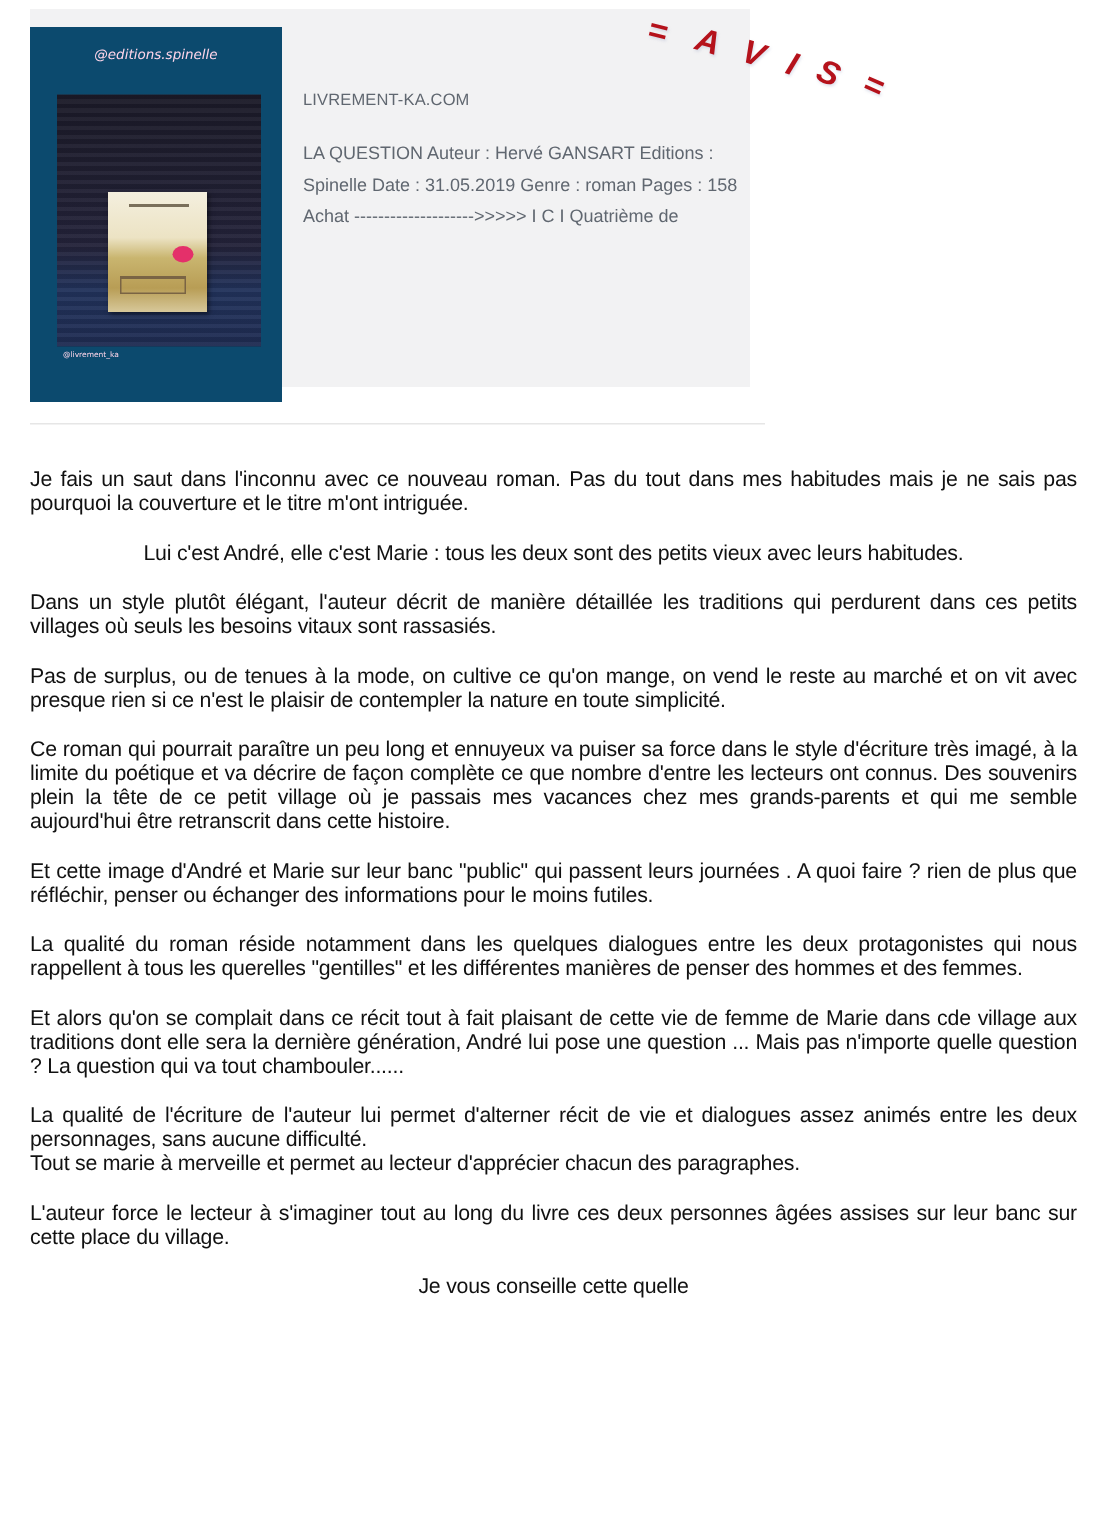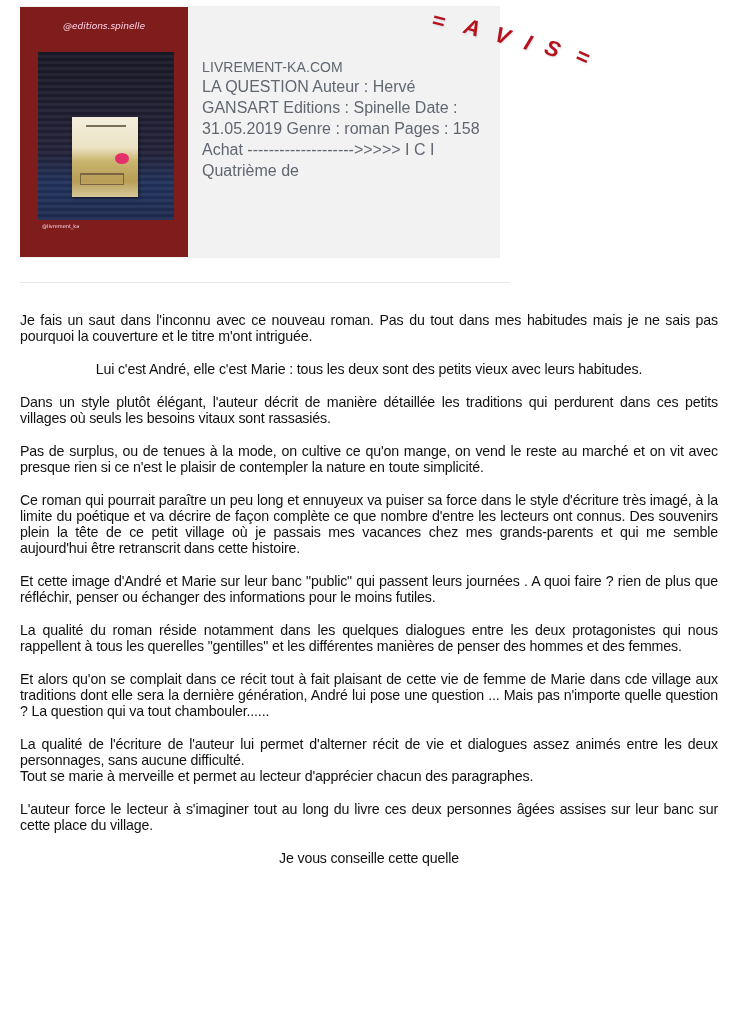--- a/index.html
+++ b/index.html
@@ -20,24 +20,24 @@
       left: 20px;
       top: 6px;
       width: 480px;
       height: 252px;
       background: #f2f2f3;
       display: block;
     }
     .card-thumb {
       position: absolute;
       left: 0;
-      top: 1px;
+      top: 12px;
       width: 168px;
       height: 250px;
-      background: #7f1d1d;
+      background: #0c4a6e;
     }
     .thumb-handle-top {
       position: absolute;
       left: 0;
       width: 168px;
       top: 14px;
       text-align: center;
       color: #ffd6ea;
       font-size: 9px;
       font-style: italic;
@@ -96,37 +96,37 @@
       font-size: 5px;
       font-family: "DejaVu Sans", sans-serif;
     }
     .card-text {
       position: absolute;
       left: 182px;
       top: 52px;
       width: 290px;
     }
     .card-domain {
-      font-size: 14px;
+      font-size: 11px;
       color: #606770;
       line-height: 18px;
       letter-spacing: 0.1px;
     }
     .card-title {
       font-size: 15.5px;
       font-weight: bold;
       color: #1d2129;
       line-height: 21px;
       margin-top: 2px;
     }
     .card-desc {
-      font-size: 16px;
+      font-size: 12px;
       color: #606770;
       line-height: 21px;
-      margin-top: 0;
+      margin-top: 16px;
     }
     .avis-stamp {
       position: absolute;
       left: 432px;
       top: 2px;
       width: 180px;
       height: 60px;
       pointer-events: none;
     }
     .avis-char {

